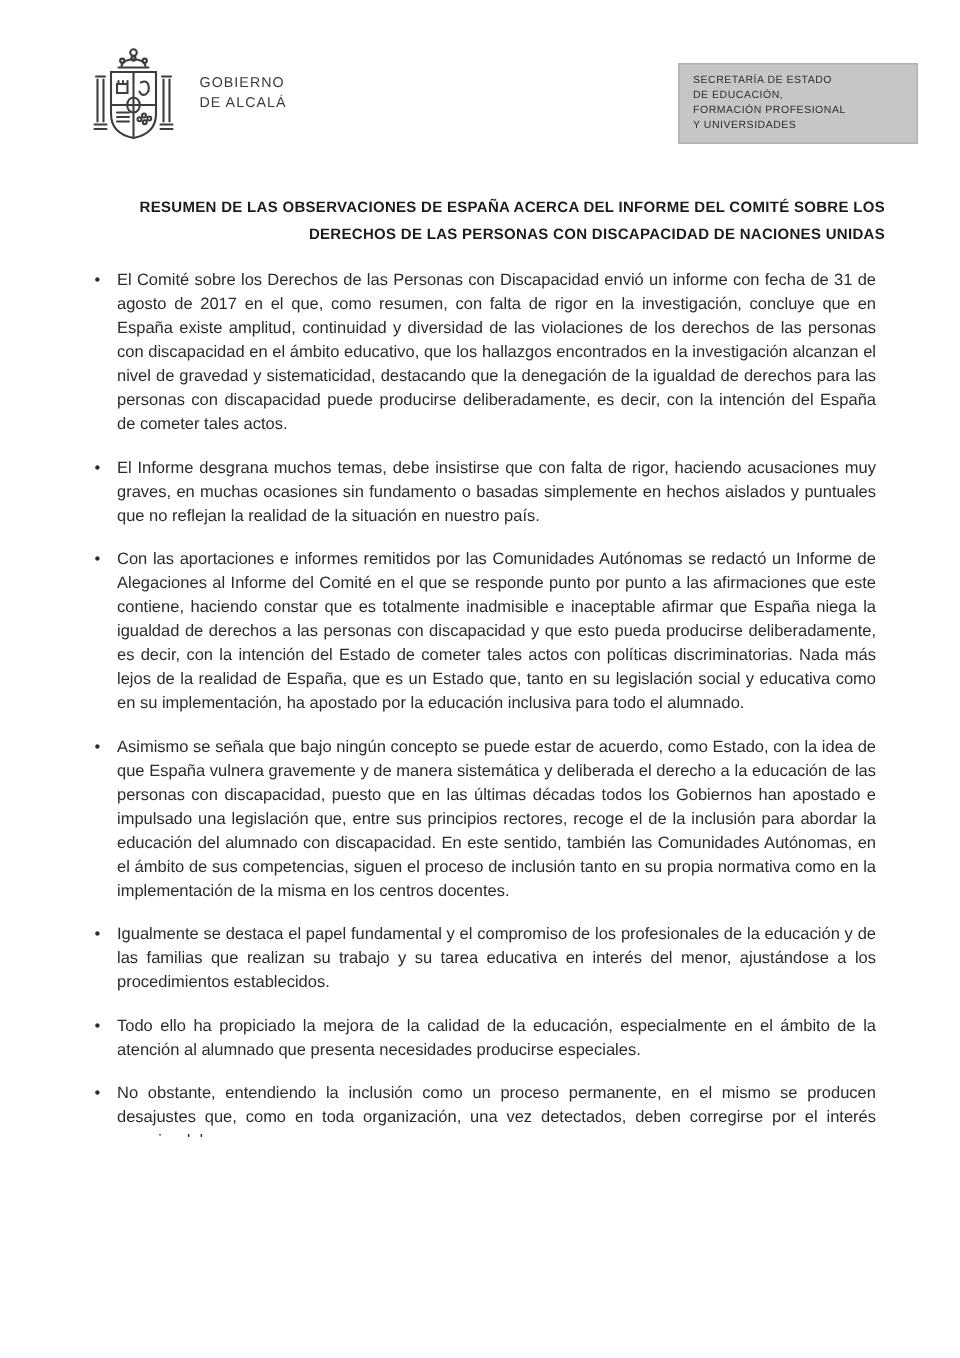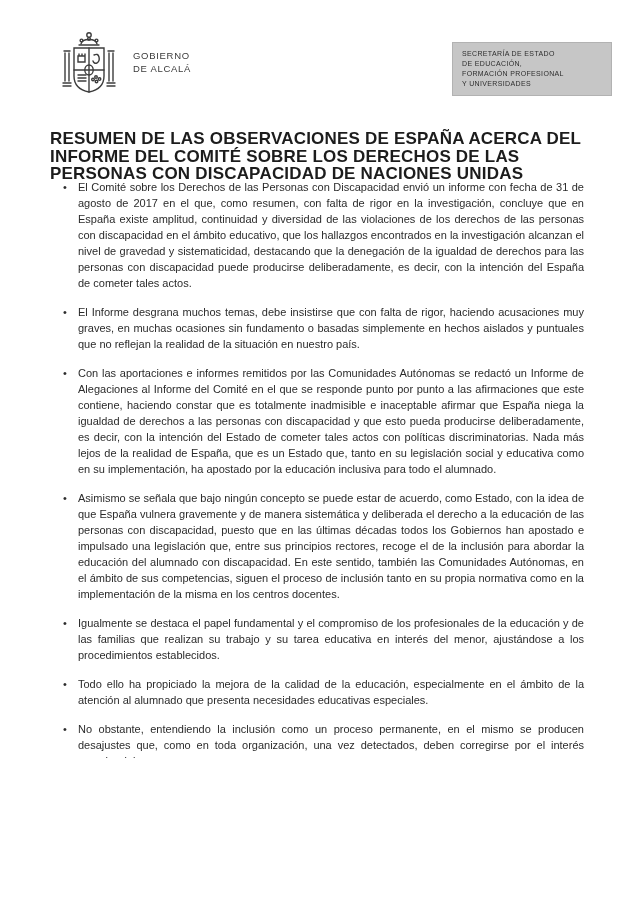--- a/index.html
+++ b/index.html
@@ -48,23 +48,23 @@
     letter-spacing: 0.35px;
     color: #2d2d2d;
   }
 
   
   .doc-title {
     position: absolute;
     left: 50px;
     right: 50px;
     top: 130px;
-    text-align: left;
+    text-align: right;
     font-weight: bold;
-    font-size: 17px;
+    font-size: 10px;
     line-height: 17.5px;
     letter-spacing: 0.2px;
     color: #1c1c1c;
   }
 
   
   .bullet-list {
     position: absolute;
     left: 62px;
     top: 179px;
@@ -182,21 +182,21 @@
     <li class="bullet-item">
       <span class="bullet-marker">•</span>
       <span>Asimismo se señala que bajo ningún concepto se puede estar de acuerdo, como Estado, con la idea de que España vulnera gravemente y de manera sistemática y deliberada el derecho a la educación de las personas con discapacidad, puesto que en las últimas décadas todos los Gobiernos han apostado e impulsado una legislación que, entre sus principios rectores, recoge el de la inclusión para abordar la educación del alumnado con discapacidad. En este sentido, también las Comunidades Autónomas, en el ámbito de sus competencias, siguen el proceso de inclusión tanto en su propia normativa como en la implementación de la misma en  los centros docentes.</span>
     </li>
     <li class="bullet-item">
       <span class="bullet-marker">•</span>
       <span>Igualmente se destaca el papel fundamental y el compromiso de los profesionales de la educación y de las familias que realizan su trabajo y su tarea educativa en interés del menor, ajustándose a los procedimientos establecidos.</span>
     </li>
     <li class="bullet-item">
       <span class="bullet-marker">•</span>
-      <span>Todo ello ha propiciado la mejora de la calidad de la educación, especialmente en el ámbito de la atención al alumnado que presenta necesidades educativas especiales.</span>
+      <span>Todo ello ha propiciado la mejora de la calidad de la educación, especialmente en el ámbito de la atención al alumnado que presenta necesidades producirse especiales.</span>
     </li>
     <li class="bullet-item">
       <span class="bullet-marker">•</span>
       <span>No obstante, entendiendo la inclusión como un proceso permanente, en el mismo se producen desajustes que, como en toda organización, una vez detectados, deben corregirse por el interés superior del menor.</span>
     </li>
   </ul>
 
   <div class="page-number">1</div>
 
   <div class="footer-address">

